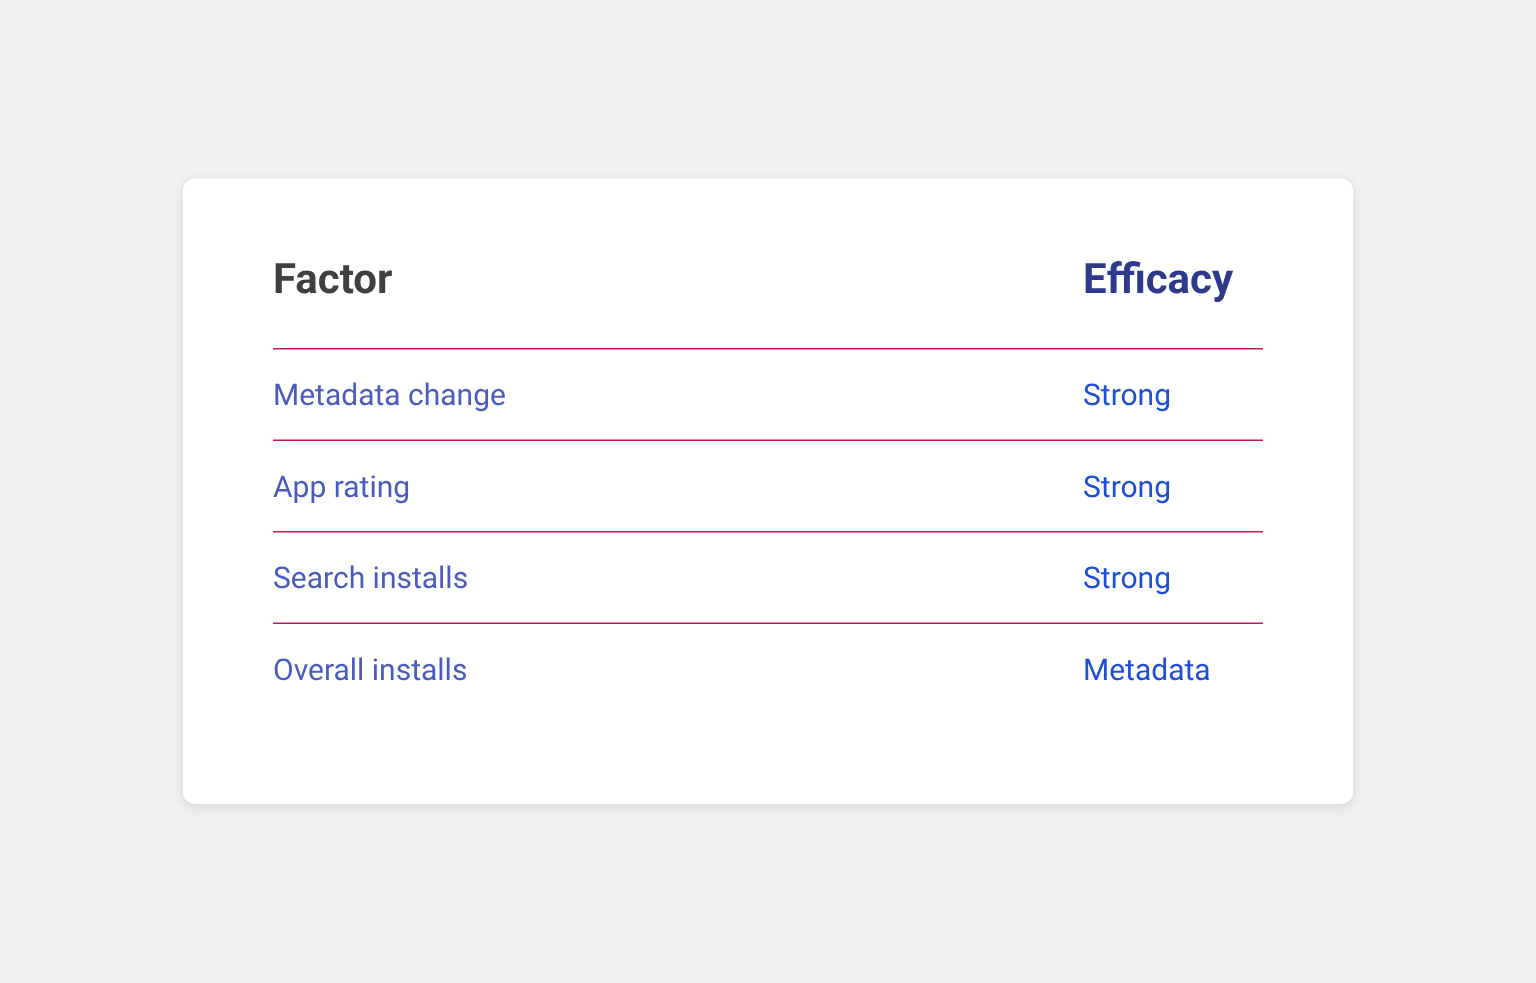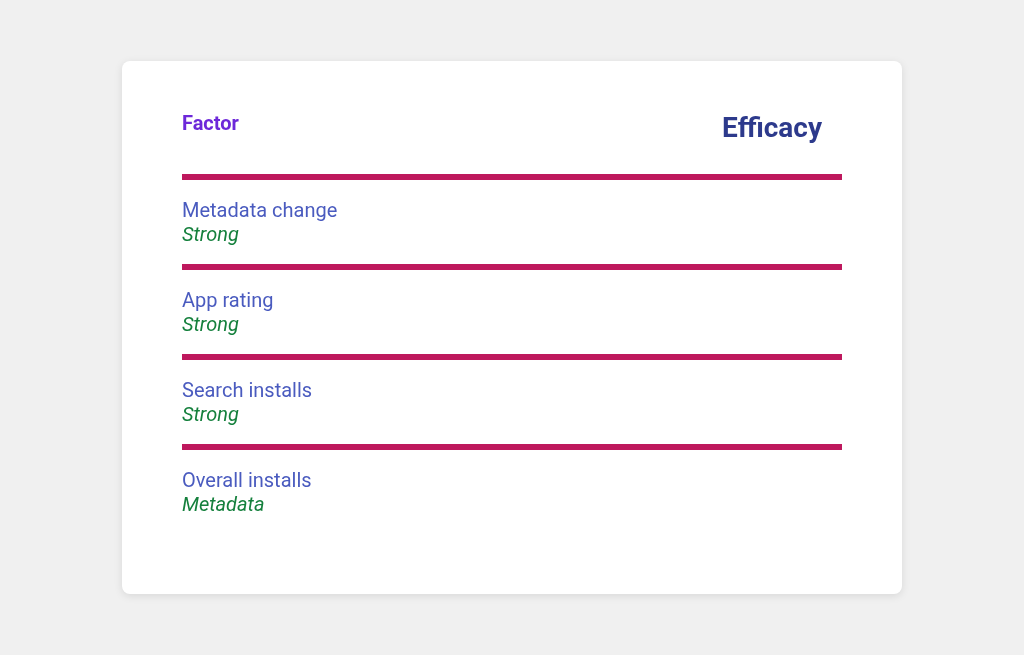--- a/index.html
+++ b/index.html
@@ -30,58 +30,56 @@
       width: 100%;
     }
 
     .table-header {
       display: flex;
       justify-content: space-between;
       margin-bottom: 30px;
     }
 
     .header-factor {
-      font-size: 20px;
+      font-size: 28px;
       font-weight: 700;
-      color: #6d28d9;
+      color: #404040;
     }
 
     .header-efficacy {
       font-size: 28px;
       font-weight: 700;
       color: #2d3a8c;
       min-width: 120px;
       text-align: left;
     }
 
     .table-row {
       display: flex;
       justify-content: space-between;
       padding: 18px 0;
-      border-top: 6px solid #be185d;
-      flex-direction: column;
+      border-top: 1px solid #be185d;
     }
 
     .table-row:first-child {
       border-top: 1px solid #e0e0e0;
     }
 
     .cell-factor {
       font-size: 20px;
       color: #4a5bbf;
       font-weight: 400;
     }
 
     .cell-efficacy {
       font-size: 20px;
-      color: #15803d;
+      color: #1d4ed8;
       font-weight: 400;
       min-width: 120px;
       text-align: left;
-      font-style: italic;
     }
   </style>
 </head>
 <body>
 
 <div class="card">
   <div class="table-container">
     <div class="table-header">
       <span class="header-factor">Factor</span>
       <span class="header-efficacy">Efficacy</span>

